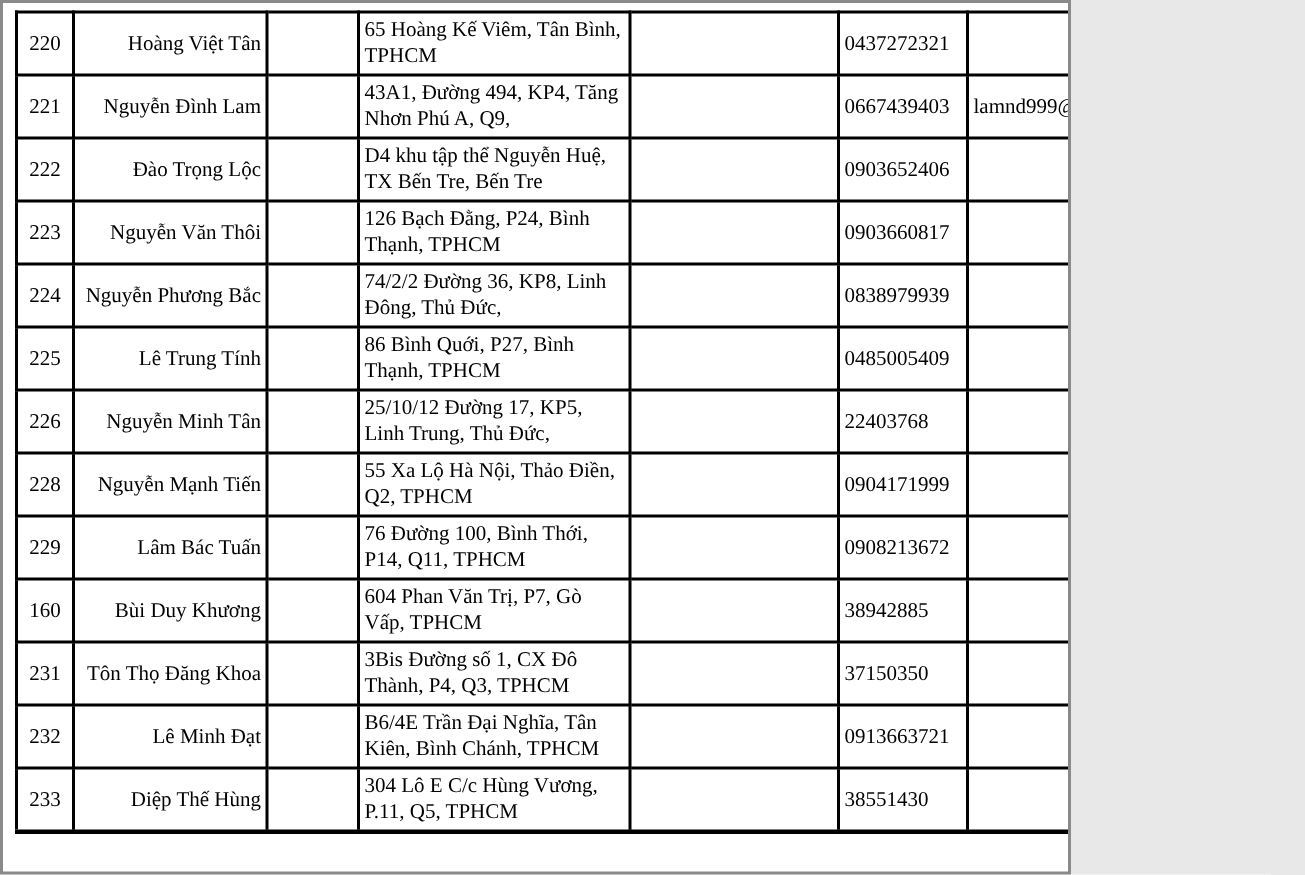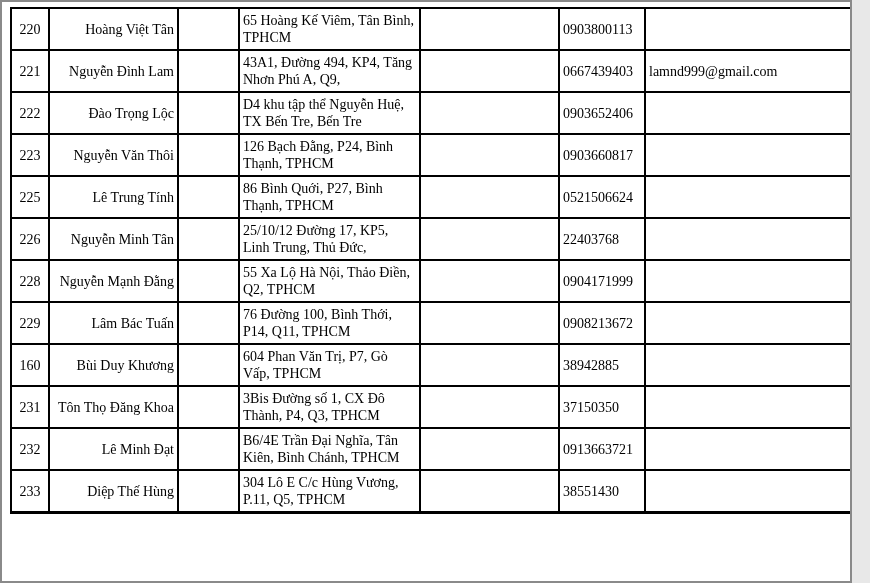--- a/index.html
+++ b/index.html
@@ -7,21 +7,21 @@
     padding: 0;
   }
   body {
     width: 870px;
     height: 583px;
     background: #e8e8e8;
     font-family: "Liberation Serif", "DejaVu Serif", serif;
   }
   .page {
     box-sizing: border-box;
-    width: 852px;
+    width: 714px;
     height: 583px;
     border: 2px solid var(--frame-color, #8a8a8a);
     background: var(--page-bg, #ffffff);
     position: relative;
     overflow: hidden;
   }
   table.contact-table {
     position: absolute;
     left: 8px;
     top: 5px;
@@ -71,21 +71,21 @@
       <col style="width:86px">
       <col style="width:218px">
     </colgroup>
     <tbody>
         <tr>
     <td class="c-index">220</td>
     <td class="c-name">Hoàng Việt Tân</td>
     <td class="c-blank1"></td>
     <td class="c-address">65 Hoàng Kế Viêm, Tân Bình, TPHCM</td>
     <td class="c-blank2"></td>
-    <td class="c-phone">0903800113</td>
+    <td class="c-phone">0437272321</td>
     <td class="c-email"></td>
   </tr>
         <tr>
     <td class="c-index">221</td>
     <td class="c-name">Nguyễn Đình Lam</td>
     <td class="c-blank1"></td>
     <td class="c-address">43A1, Đường 494, KP4, Tăng Nhơn Phú A, Q9,</td>
     <td class="c-blank2"></td>
     <td class="c-phone">0667439403</td>
     <td class="c-email">lamnd999@gmail.com</td>
@@ -102,40 +102,49 @@
         <tr>
     <td class="c-index">223</td>
     <td class="c-name">Nguyễn Văn Thôi</td>
     <td class="c-blank1"></td>
     <td class="c-address">126 Bạch Đằng, P24, Bình Thạnh, TPHCM</td>
     <td class="c-blank2"></td>
     <td class="c-phone">0903660817</td>
     <td class="c-email"></td>
   </tr>
         <tr>
+    <td class="c-index">224</td>
+    <td class="c-name">Nguyễn Phương Bắc</td>
+    <td class="c-blank1"></td>
+    <td class="c-address">74/2/2 Đường 36, KP8, Linh Đông, Thủ Đức,</td>
+    <td class="c-blank2"></td>
+    <td class="c-phone">0838979939</td>
+    <td class="c-email"></td>
+  </tr>
+        <tr>
     <td class="c-index">225</td>
     <td class="c-name">Lê Trung Tính</td>
     <td class="c-blank1"></td>
     <td class="c-address">86 Bình Quới, P27, Bình Thạnh, TPHCM</td>
     <td class="c-blank2"></td>
-    <td class="c-phone">0521506624</td>
+    <td class="c-phone">0485005409</td>
     <td class="c-email"></td>
   </tr>
         <tr>
     <td class="c-index">226</td>
     <td class="c-name">Nguyễn Minh Tân</td>
     <td class="c-blank1"></td>
     <td class="c-address">25/10/12 Đường 17, KP5, Linh Trung, Thủ Đức,</td>
     <td class="c-blank2"></td>
     <td class="c-phone">22403768</td>
     <td class="c-email"></td>
   </tr>
         <tr>
     <td class="c-index">228</td>
-    <td class="c-name">Nguyễn Mạnh Đằng</td>
+    <td class="c-name">Nguyễn Mạnh Tiến</td>
     <td class="c-blank1"></td>
     <td class="c-address">55 Xa Lộ Hà Nội, Thảo Điền, Q2, TPHCM</td>
     <td class="c-blank2"></td>
     <td class="c-phone">0904171999</td>
     <td class="c-email"></td>
   </tr>
         <tr>
     <td class="c-index">229</td>
     <td class="c-name">Lâm Bác Tuấn</td>
     <td class="c-blank1"></td>

